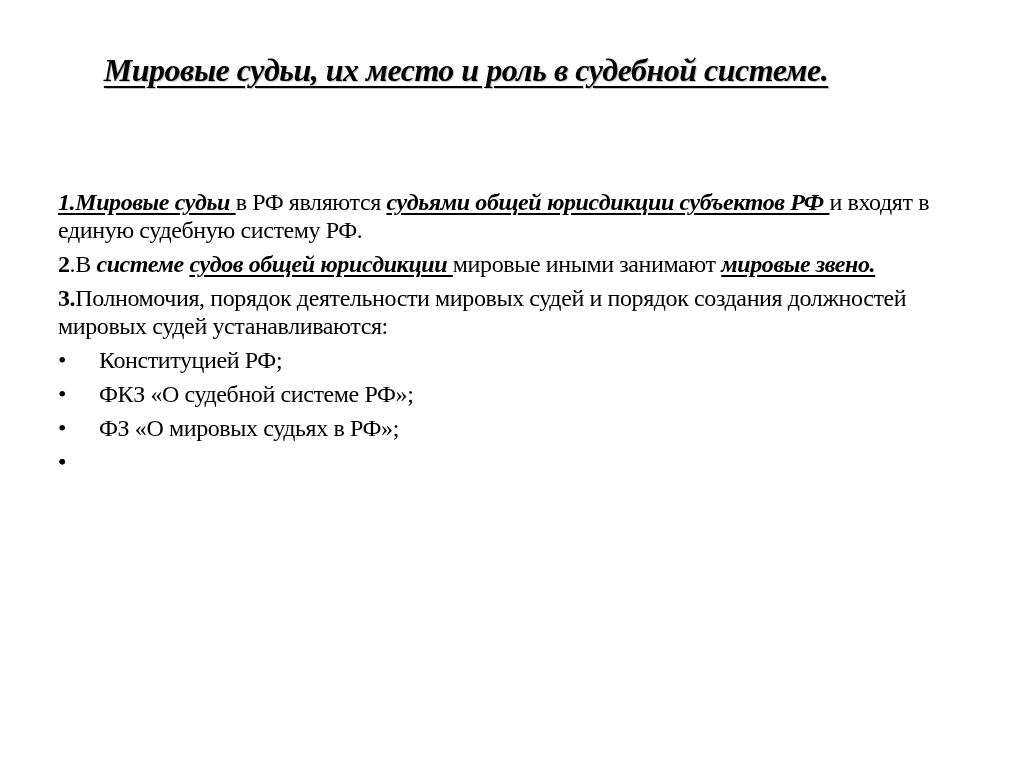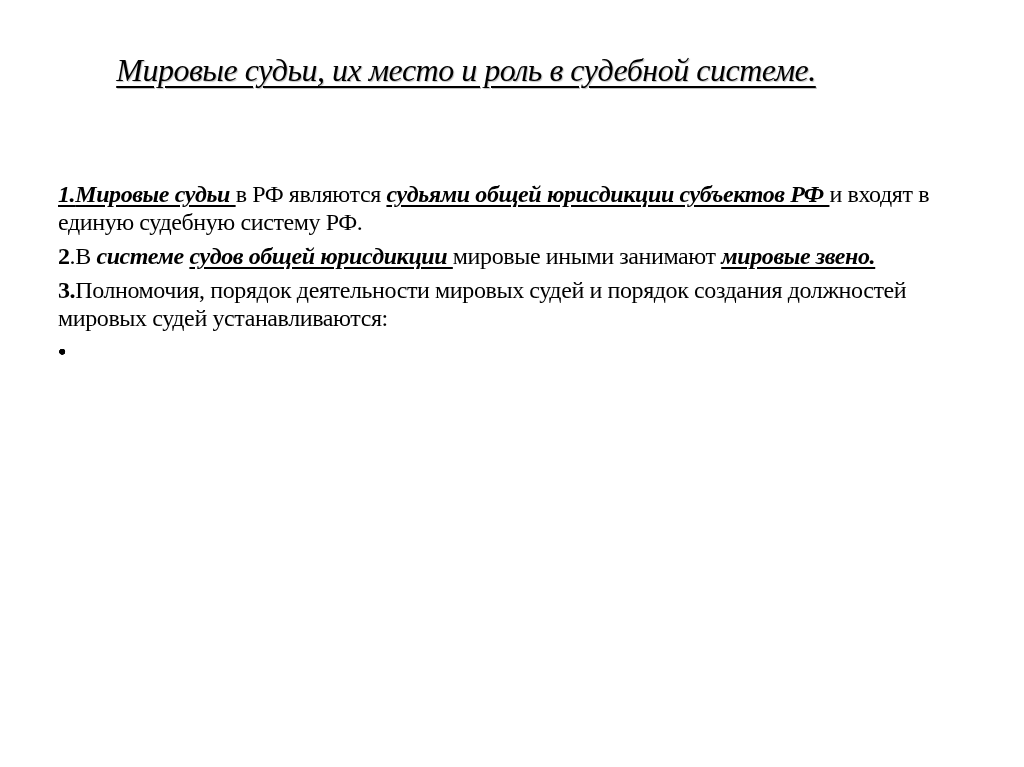--- a/index.html
+++ b/index.html
@@ -1,22 +1,22 @@
 <!DOCTYPE html>
 <html><head>
 <meta charset="utf-8">
 <style>
   html, body { margin: 0; padding: 0; background: #ffffff; }
   body { width: 1024px; height: 767px; position: relative; overflow: hidden;
          font-family: "Liberation Serif", "DejaVu Serif", serif; color: #000; }
   .title { position: absolute; left: 0; width: 932px; top: 52px; text-align: center;
-           font-size: 32px; font-weight: normal; font-style: italic; letter-spacing: -0.5px; }
+           font-size: 32px; font-weight: bold; font-style: italic; letter-spacing: -0.5px; }
   .title span { text-decoration: underline; text-decoration-thickness: 2px; text-underline-offset: 5px;
                 text-shadow: 1px 1px 1px rgba(0,0,0,0.25); }
-  .content { position: absolute; left: 58px; top: 180px; width: 905px;
+  .content { position: absolute; left: 58px; top: 188px; width: 905px;
              font-size: 24px; line-height: 28px; letter-spacing: -0.4px; }
   .para { margin: 0 0 6px 0; }
   .bi { font-weight: bold; font-style: italic; }
   .u { text-decoration: underline; text-decoration-thickness: 2px; text-underline-offset: 3px; }
   .b { font-weight: bold; }
   .bullet { position: relative; padding-left: 41px; margin: 0 0 6px 0; }
   .bullet .dot { position: absolute; left: 0; top: 0; }
 </style>
 </head>
 <body>
@@ -25,19 +25,19 @@
   <span>Мировые судьи, их место и роль в судебной системе.</span>
 </div>
 
 <div class="content">
   <p class="para"><span class="bi u">1.</span><span class="bi u">Мировые судьи </span><span>в РФ являются </span><span class="bi u">судьями общей юрисдикции субъектов РФ </span><span>и входят в единую судебную систему РФ.</span></p>
 
   <p class="para"><span class="b">2</span><span>.В </span><span class="bi">системе </span><span class="bi u">судов общей юрисдикции </span><span>мировые иными занимают </span><span class="bi u">мировые звено.</span></p>
 
   <p class="para"><span class="b">3.</span><span>Полномочия, порядок деятельности мировых судей и порядок создания должностей мировых судей устанавливаются:</span></p>
 
-  <div class="bullet"><span class="dot">•</span></div>
-  <div class="bullet"><span class="dot">•</span></div>
-  <div class="bullet"><span class="dot">•</span></div>
+  <div class="bullet"><span class="dot">•</span><span> Конституцией РФ;</span></div>
+  <div class="bullet"><span class="dot">•</span><span>ФКЗ «О судебной системе РФ»;</span></div>
+  <div class="bullet"><span class="dot">•</span><span>ФЗ «О мировых судьях в РФ»;</span></div>
   <div class="bullet"><span class="dot">•</span></div>
   <div class="bullet"><span class="dot">•</span></div>
 
 </div>
 
 </body></html>

